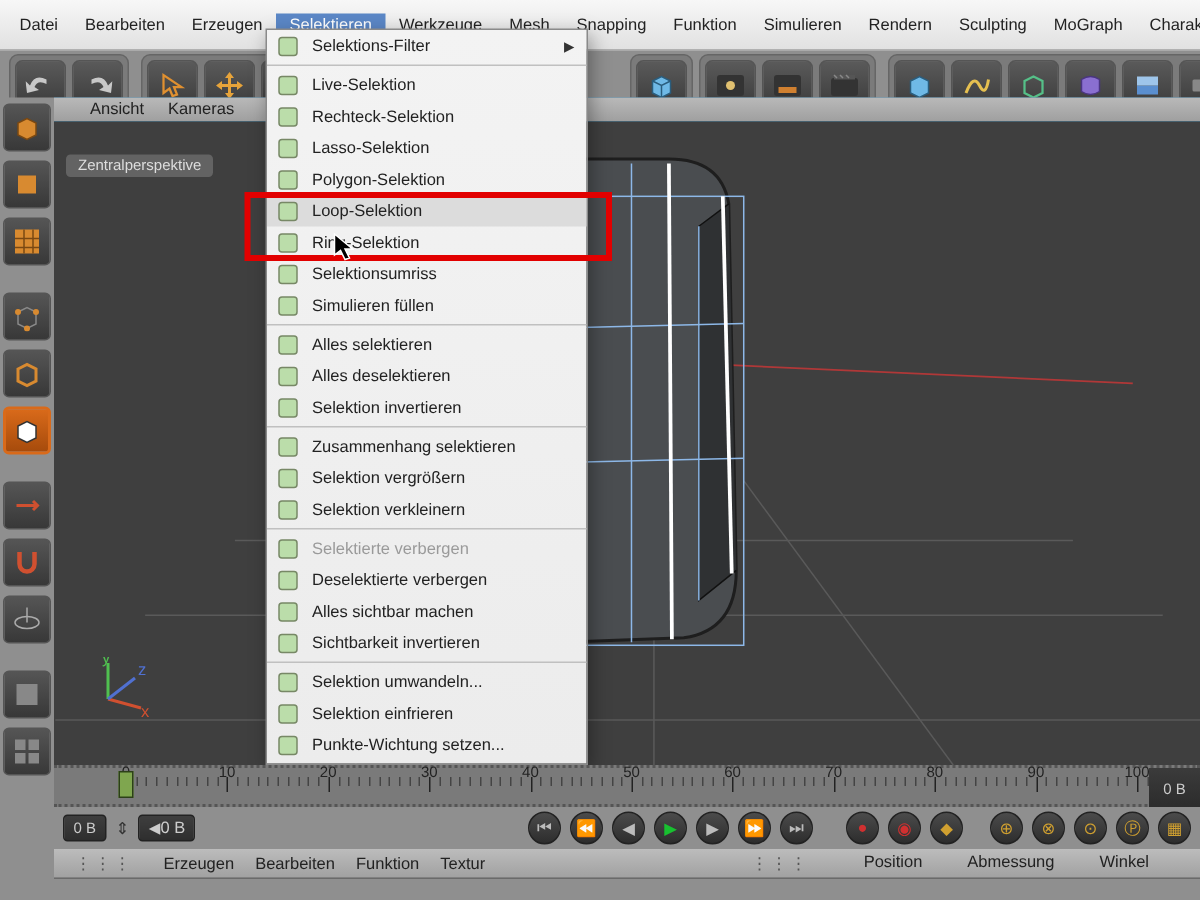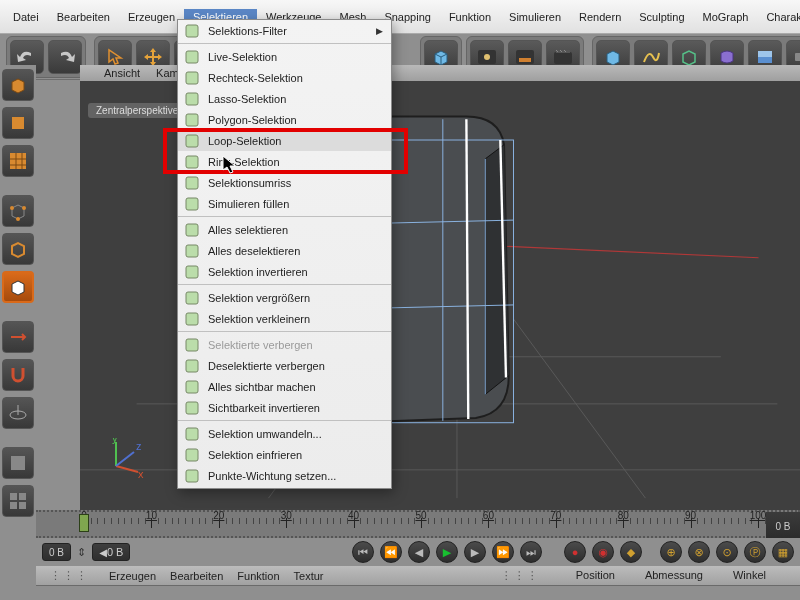--- a/index.html
+++ b/index.html
@@ -11,21 +11,21 @@
   
   .toolbar { height: 46px; background: #8f8f8f; display: flex; align-items: center; padding-left: 6px; gap: 4px; border-bottom: 1px solid #6e6e6e; }
   .tbtn { width: 34px; height: 34px; border: 1px solid #555; border-radius: 5px; background: linear-gradient(#5a5a5a,#3a3a3a); display: flex; align-items: center; justify-content: center; color: #ccc; }
   .tbtn svg { display:block; }
   .tgroup { display:flex; gap:4px; padding:3px; background:#7b7b7b; border-radius:6px; border:1px solid #666;}
   
   .leftcol { position: absolute; left: 0; top: 65px; width: 36px; height: 520px; display: flex; flex-direction: column; gap: 6px; padding: 4px 2px; background: #8f8f8f; }
   .lbtn { width: 32px; height: 32px; border: 1px solid #555; border-radius: 4px; background: linear-gradient(#555,#383838); display:flex;align-items:center;justify-content:center;}
   .lbtn.sel { border:2px solid #d96a1a; background: linear-gradient(#d96a1a,#a64b0c);}
   
-  .vparea { position: absolute; left: 36px; top: 65px; right: 0; height: 445px; background: #0369a1; margin-left: 44px; }
+  .vparea { position: absolute; left: 36px; top: 65px; right: 0; height: 445px; background: #0369a1; }
   .vpheader { height: 16px; background: linear-gradient(#b9b9b9,#9f9f9f); display:flex; align-items:center; padding-left:24px; gap:16px; color:#222;}
   .vplabel { position:absolute; left:8px; top:22px; background:#636363; color:#ddd; padding:2px 8px; border-radius:3px; font-size:10px;}
   .viewport { position:absolute; left:0; top:16px; right:0; bottom:0; background:#3f3f3f; overflow:hidden;}
   
   .grid3d { position:absolute; left:0; top:0; width:100%; height:100%; }
   .axiswidget { position:absolute; left:24px; bottom:32px; width:40px; height:40px;}
   
   .dropdown { position: absolute; left: 177px; top: 19px; width: 215px; background: linear-gradient(#f3f3f3,#ececec); border: 1px solid #8a8a8a; box-shadow: 2px 4px 12px rgba(0,0,0,.35); padding-bottom:2px;}
   .dd-row { display:flex; align-items:center; height:21px; padding: 0 10px 0 6px; gap:8px; color:#222; cursor:default;}
   .dd-row .icn { width:16px; height:16px; display:flex; align-items:center; justify-content:center; }
@@ -33,21 +33,21 @@
   .dd-row.highlight { background:#dcdcdc; }
   .dd-row .arrow { margin-left:auto; font-size:9px; letter-spacing:-2px; color:#333;}
   .dd-sep { height:1px; background:#c0c0c0; margin:2px 0;}
   .redbox { position:absolute; border:4px solid #e20000; pointer-events:none;}
   .cursor { position:absolute; width:14px; height:20px; pointer-events:none;}
   
   .timeline { position:absolute; left:36px; right:0; top:510px; height:28px; background:#7a7a7a; border-top:2px dotted #555; border-bottom:2px dotted #555;}
   .ruler { position:absolute; left:48px; right:4px; top:6px; height:22px;}
   .ruler .tick { position:absolute; top:0; width:1px; height:6px; background:#444;}
   .ruler .big { height:10px; background:#222;}
-  .ruler .lbl { position:absolute; top:-8px; font-size:10px; color:#222; transform:translateX(-50%);text-decoration:underline;}
+  .ruler .lbl { position:absolute; top:-8px; font-size:10px; color:#222; transform:translateX(-50%);}
   .ruler .head { position:absolute; top:-4px; width:10px; height:18px; background:#7fa64f; border:1px solid #2c4018; transform:translateX(-50%);}
   .tlend { position:absolute; right:0; top:0; width:34px; height:28px; background:linear-gradient(#3b3b3b,#2b2b2b); color:#ccc; display:flex; align-items:center; justify-content:center; font-size:10px;}
   .controls { position:absolute; left:36px; right:0; top:538px; height:28px; background:#8f8f8f; display:flex; align-items:center; padding:0 6px; gap:6px;}
   .numfield { height:18px; background:linear-gradient(#3e3e3e,#2e2e2e); color:#ccc; border:1px solid #222; border-radius:3px; padding:0 6px; display:flex; align-items:center; font-size:10px;}
   .cbtn { width:22px; height:22px; border-radius:11px; background:linear-gradient(#4b4b4b,#2d2d2d); border:1px solid #222; display:flex; align-items:center; justify-content:center; color:#bbb;}
   .cbtn.play { color:#18c030; }
   .cbtn.rec { color:#d03030; }
   .cbtn.key { color:#d0a030; }
   .attrbar { position:absolute; left:36px; right:0; top:566px; height:34px; background:#8f8f8f; display:flex; }
   .tabset { display:flex; align-items:center; gap:14px; padding:0 14px; height:20px; background:linear-gradient(#bcbcbc,#a1a1a1); border-bottom:1px solid #6a6a6a; width:100%; color:#222;}
@@ -385,20 +385,28 @@
     </div>
     <div class="dd-row">
       <span class="icn">
         <svg width="14" height="14">
           <rect x="1" y="1" width="12" height="12" fill="#bda" stroke="#786" rx="2"></rect>
         </svg>
       </span>
       <span>Selektion invertieren</span>
     </div>
     <div class="dd-sep"></div>
+    <div class="dd-row">
+      <span class="icn">
+        <svg width="14" height="14">
+          <rect x="1" y="1" width="12" height="12" fill="#bda" stroke="#786" rx="2"></rect>
+        </svg>
+      </span>
+      <span>Zusammenhang selektieren</span>
+    </div>
     <div class="dd-row">
       <span class="icn">
         <svg width="14" height="14">
           <rect x="1" y="1" width="12" height="12" fill="#bda" stroke="#786" rx="2"></rect>
         </svg>
       </span>
       <span>Selektion vergrößern</span>
     </div>
     <div class="dd-row">
       <span class="icn">

